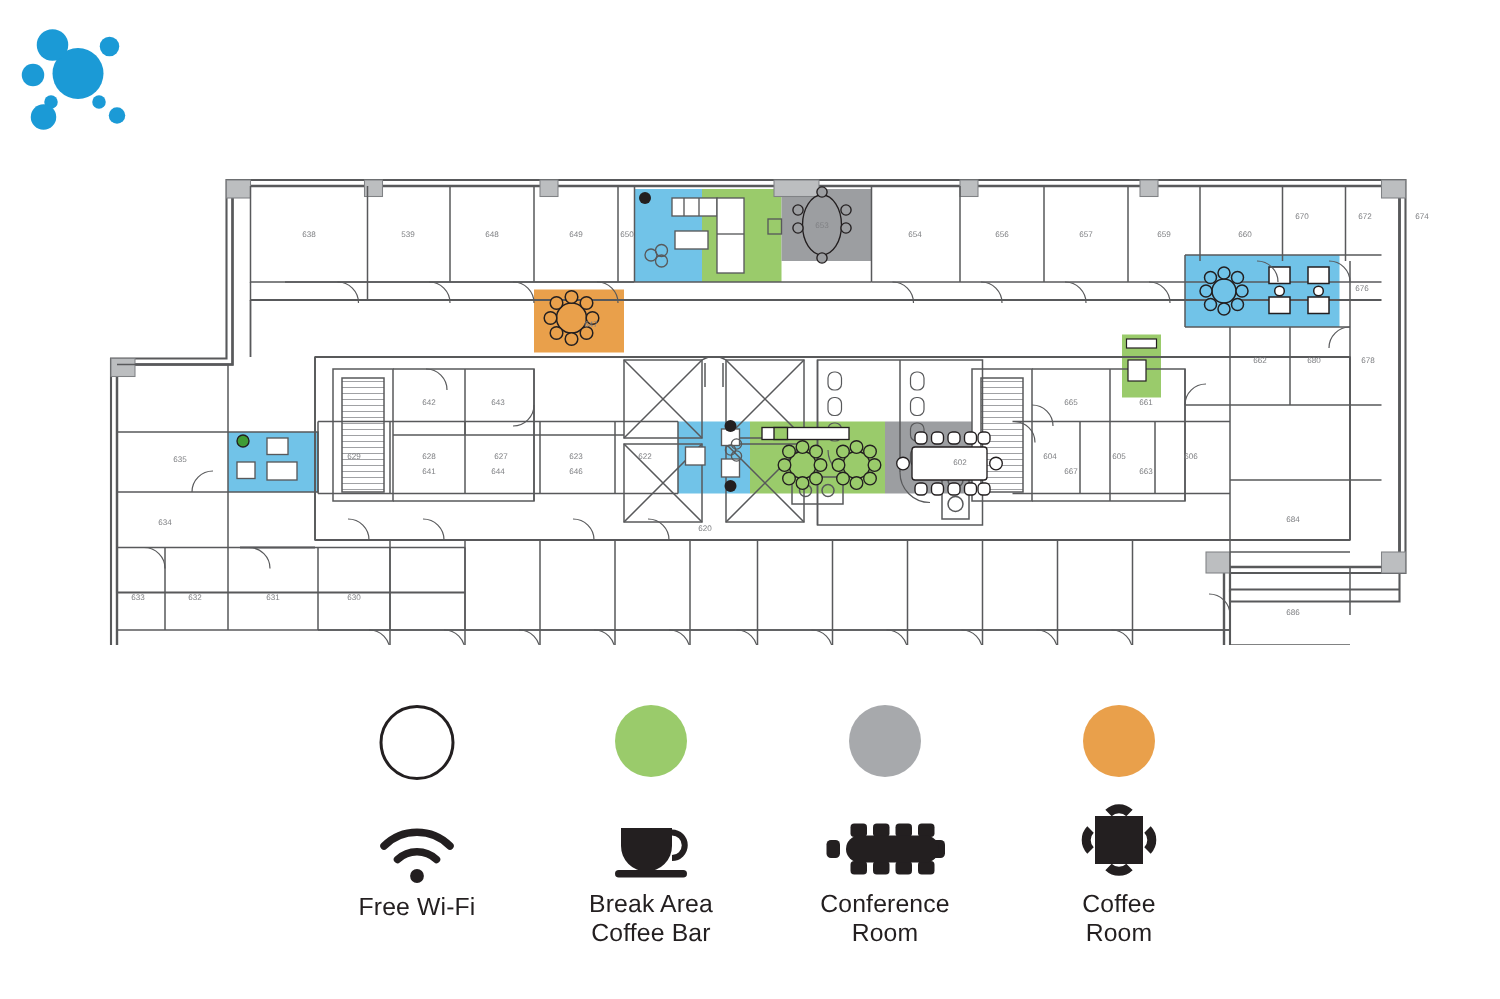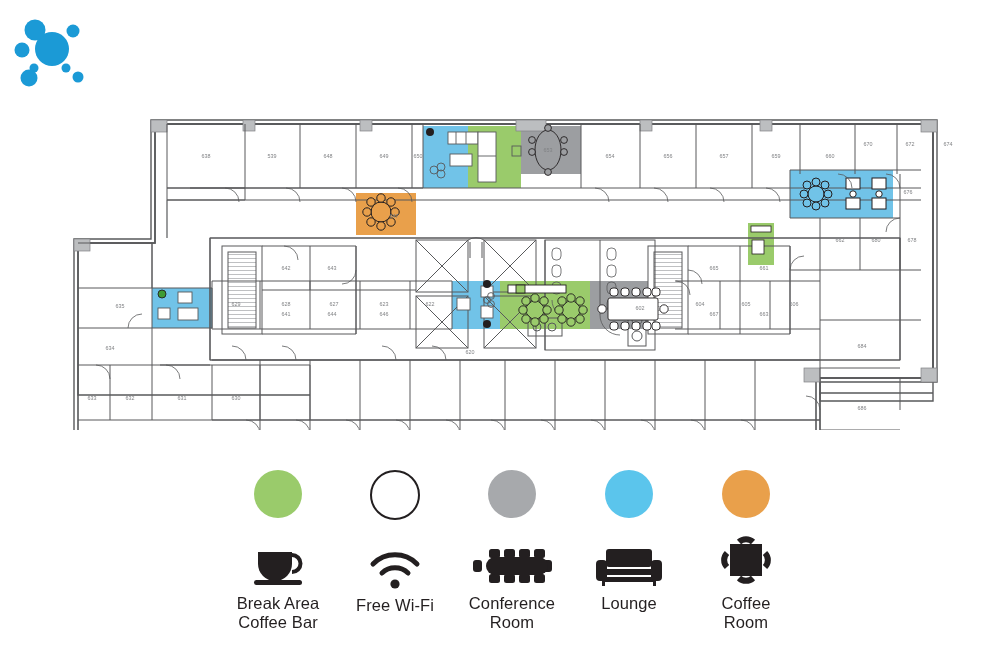--- a/index.html
+++ b/index.html
@@ -445,47 +445,47 @@
       <text x="806" y="350">610</text>
     </g>
 
   </g>
 </svg>
 </div>
 
 <div id="legend">
 
   <div class="leg-col">
-    <div class="leg-dot" style="background:#9ACB6B"></div>
-    <div class="leg-icon">
-      <svg width="60" height="44" viewBox="0 0 60 44" aria-hidden="true">
-        <path d="M10 8 H44 V20 a17 17 0 0 1 -34 0 Z" fill="#231f20"></path>
-        <path d="M44 11 a8.5 8.5 0 0 1 0 17" fill="none" stroke="#231f20" stroke-width="4"></path>
-        <rect x="6" y="36" width="48" height="5" rx="2.5" fill="#231f20"></rect>
-      </svg>
-    </div>
-    <div class="leg-label">
-      <div>Break Area</div>
-      <div>Coffee Bar</div>
-    </div>
-  </div>
-
-  <div class="leg-col">
     <div class="leg-dot outline"></div>
     <div class="leg-icon">
       <svg width="56" height="44" viewBox="0 0 56 44" aria-hidden="true">
         <g fill="none" stroke="#231f20" stroke-width="5" stroke-linecap="round">
           <path d="M6 18 A31 31 0 0 1 50 18"></path>
           <path d="M15 27 A19 19 0 0 1 41 27"></path>
         </g>
         <circle cx="28" cy="38" r="4.6" fill="#231f20"></circle>
       </svg>
     </div>
     <div class="leg-label">
       <span>Free Wi-Fi</span>
+    </div>
+  </div>
+
+  <div class="leg-col">
+    <div class="leg-dot" style="background:#9ACB6B"></div>
+    <div class="leg-icon">
+      <svg width="60" height="44" viewBox="0 0 60 44" aria-hidden="true">
+        <path d="M10 8 H44 V20 a17 17 0 0 1 -34 0 Z" fill="#231f20"></path>
+        <path d="M44 11 a8.5 8.5 0 0 1 0 17" fill="none" stroke="#231f20" stroke-width="4"></path>
+        <rect x="6" y="36" width="48" height="5" rx="2.5" fill="#231f20"></rect>
+      </svg>
+    </div>
+    <div class="leg-label">
+      <div>Break Area</div>
+      <div>Coffee Bar</div>
     </div>
   </div>
 
   <div class="leg-col">
     <div class="leg-dot" style="background:#A7A9AC"></div>
     <div class="leg-icon">
       <svg width="88" height="44" viewBox="0 0 88 44" aria-hidden="true">
         <g fill="#231f20">
           <rect x="21" y="5" width="11" height="9" rx="2.5"></rect>
           <rect x="36" y="5" width="11" height="9" rx="2.5"></rect>
@@ -500,39 +500,20 @@
           <rect x="18" y="13" width="62" height="18" rx="9"></rect>
         </g>
       </svg>
     </div>
     <div class="leg-label">
       <div>Conference</div>
       <div>Room</div>
     </div>
   </div>
 
-  <div class="leg-col">
-    <div class="leg-dot" style="background:#5BC5EC"></div>
-    <div class="leg-icon">
-      <svg width="70" height="44" viewBox="0 0 70 44" aria-hidden="true">
-        <g fill="#231f20">
-          <rect x="12" y="5" width="46" height="18" rx="3"></rect>
-          <rect x="2" y="16" width="11" height="21" rx="4"></rect>
-          <rect x="57" y="16" width="11" height="21" rx="4"></rect>
-          <rect x="12" y="25" width="46" height="6"></rect>
-          <rect x="8" y="33" width="54" height="5"></rect>
-          <rect x="8" y="38" width="3" height="4"></rect>
-          <rect x="59" y="38" width="3" height="4"></rect>
-        </g>
-      </svg>
-    </div>
-    <div class="leg-label">
-      <span>Lounge</span>
-    </div>
-  </div>
 
   <div class="leg-col">
     <div class="leg-dot" style="background:#E9A04B"></div>
     <div class="leg-icon">
       <svg width="62" height="56" viewBox="0 0 62 56" aria-hidden="true">
         <g fill="none" stroke="#231f20" stroke-width="6">
           <path d="M24 10 a10 10 0 0 1 14 0"></path>
           <path d="M24 46 a10 10 0 0 0 14 0"></path>
           <path d="M12 21 a10 10 0 0 0 0 14"></path>
           <path d="M50 21 a10 10 0 0 1 0 14"></path>

